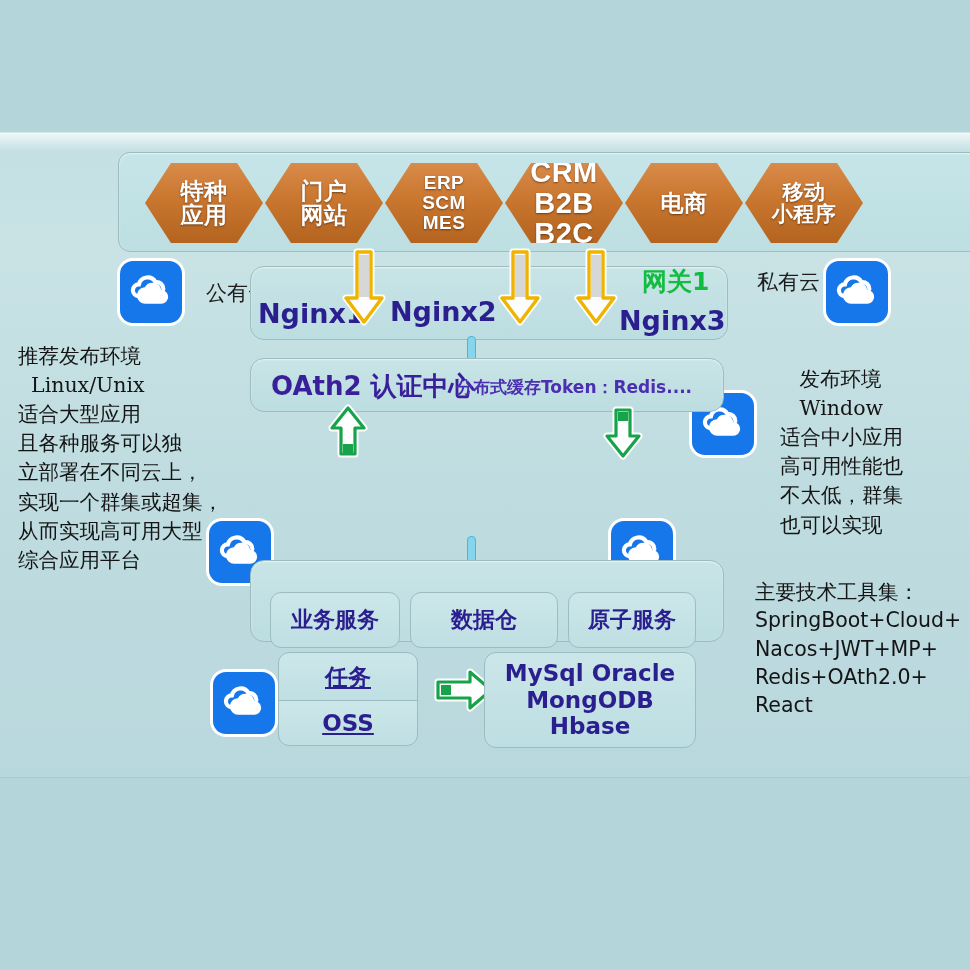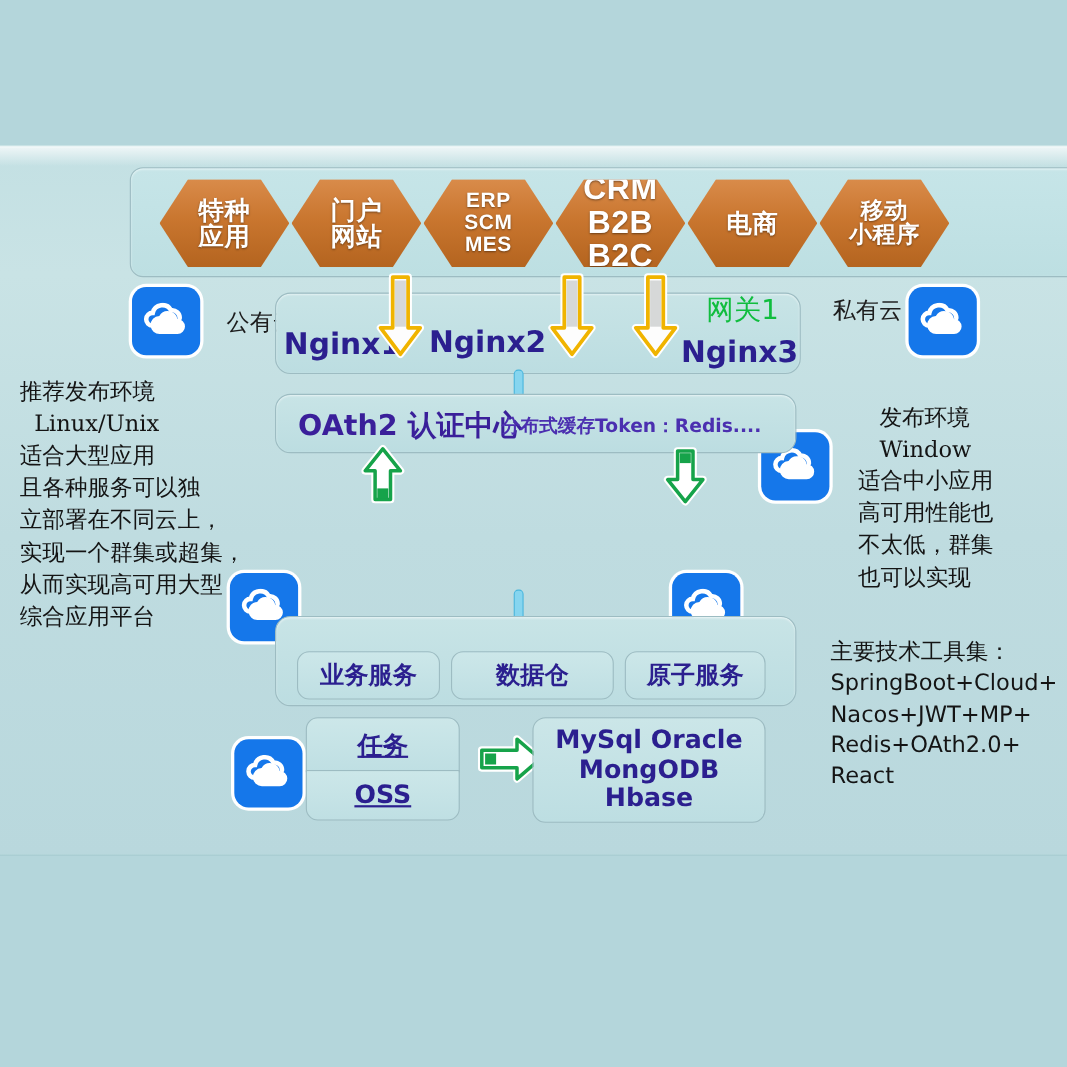--- a/index.html
+++ b/index.html
@@ -66,21 +66,21 @@
     font-family:"DejaVu Serif","Liberation Serif",serif;
     white-space:nowrap;
   }
 
   
   #nginx-panel{left:250px;top:266px;width:478px;height:74px;}
   .nginx-label{
     position:absolute;color:#2b1f8f;font-weight:bold;font-size:27px;
     font-family:"DejaVu Sans","Liberation Sans",sans-serif;
   }
-  #gw1{position:absolute;color:#10bd3e;font-weight:normal;font-size:25px;
+  #gw1{position:absolute;color:#10bd3e;font-weight:bold;font-size:25px;
     font-family:"DejaVu Sans","Liberation Sans",sans-serif;}
   #gw2{position:absolute;color:#10bd3e;font-weight:bold;font-size:25px;
     font-family:"DejaVu Sans","Liberation Sans",sans-serif;}
 
   
   .arrow{position:absolute;display:block;}
 
   
   #oauth-panel{left:250px;top:358px;width:474px;height:54px;}
   #oauth-title{position:absolute;left:20px;top:10px;color:#3a1f9a;font-weight:bold;
@@ -94,21 +94,21 @@
     font-weight:bold;font-size:28px;letter-spacing:1px;
     font-family:"DejaVu Sans","Liberation Sans",sans-serif;}
   #saas-sub{position:absolute;width:100%;top:64px;text-align:center;color:#1f6fd0;
     font-weight:bold;font-size:19px;
     font-family:"DejaVu Sans","Liberation Sans",sans-serif;}
   #saas-sub span{margin:0 9px;}
 
   
   #svc-panel{left:250px;top:560px;width:474px;height:82px;}
   .svc-box{
-    position:absolute;top:592px;height:44px;
+    position:absolute;top:592px;height:56px;
     border:1px solid #9dbcc2;border-radius:11px;
     background:linear-gradient(180deg,#cce7e9,#bfdfe3);
     display:flex;align-items:center;justify-content:center;
     color:#2b1f8f;font-weight:bold;font-size:22px;
     font-family:Liberation Mono, monospace;
     box-sizing:border-box;
   }
 
   
   .mini-box{

